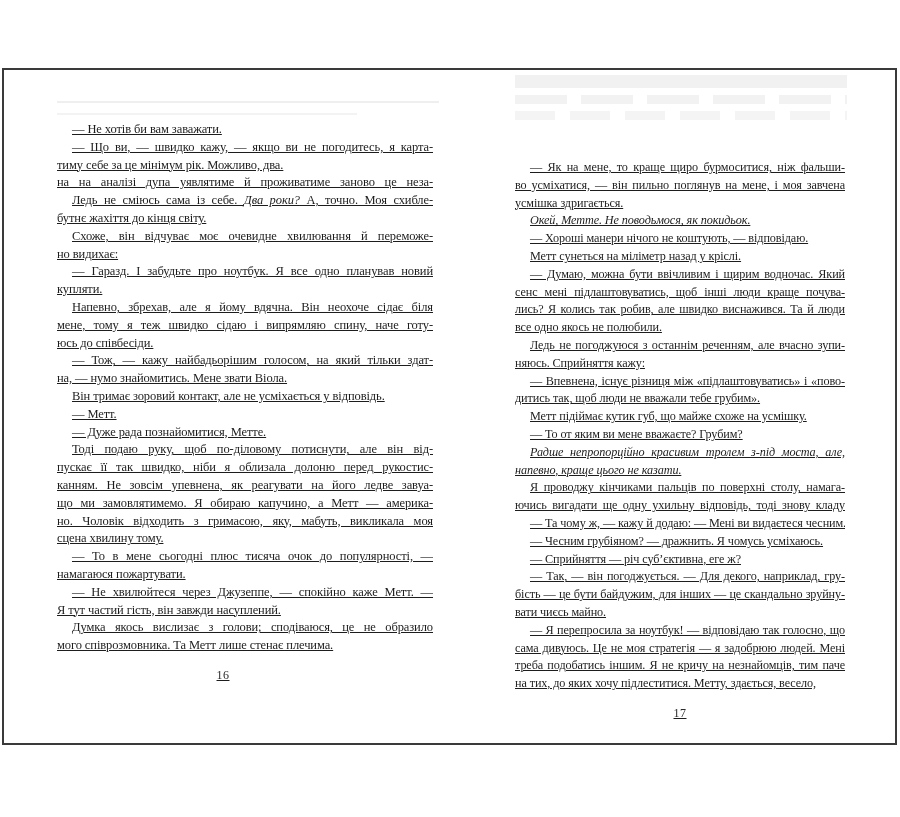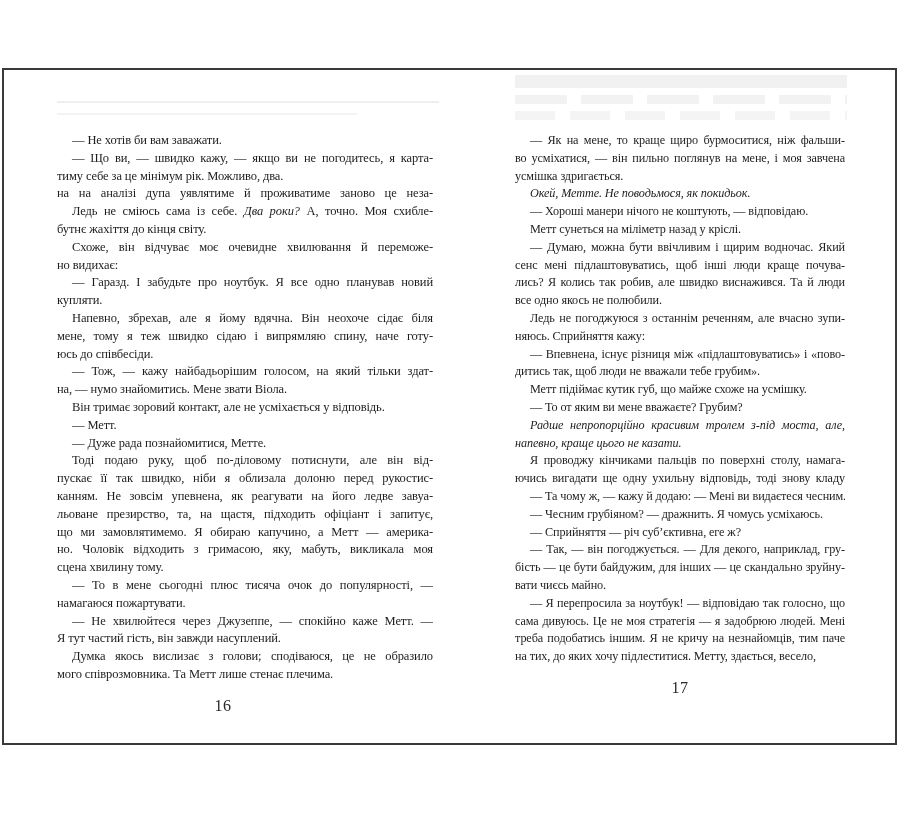--- a/index.html
+++ b/index.html
@@ -22,40 +22,40 @@
   
   .artifact { position: absolute; pointer-events: none; }
   .a1 { left: 511px; top: 5px;  width: 332px; height: 13px; background: #ededed; opacity: .8; }
   .a2 { left: 511px; top: 25px; width: 332px; height: 9px;
         background: repeating-linear-gradient(90deg, #f2f2f2 0 52px, transparent 52px 66px); }
   .a3 { left: 511px; top: 41px; width: 332px; height: 9px;
         background: repeating-linear-gradient(90deg, #f4f4f4 0 40px, transparent 40px 55px); }
   .a4 { left: 53px; top: 31px; width: 382px; height: 2px; background: #efefef; }
   .a5 { left: 53px; top: 43px; width: 300px; height: 2px; background: #f3f3f3; }
 
-  .page { position: absolute; top: 132px; }
+  .page { position: absolute; top: 121px; text-decoration: underline; }
   .page-left  { left: 57px;  width: 376px; font-size: 12.5px; }
-  .page-right { left: 515px; width: 330px; font-size: 12.2px; }
+  .page-right { left: 515px; width: 330px; font-size: 12.2px; margin-top: 38px; }
 
   .line {
     height: 17.8px;
     line-height: 17.8px;
     white-space: nowrap;
     overflow: hidden;
     text-align: justify;
     text-align-last: justify;
     letter-spacing: -0.1px;
   }
   .line.last  { text-align-last: left; }
   .line.first { text-indent: 15px; }
   .it { font-style: italic; }
 
   .page-number {
     margin-top: 13px;
-    font-size: 16px;
+    font-size: 12px;
     letter-spacing: 0.5px;
     text-align: center;
     color: #2a2a2a;
   }
   
   .pn-left { width: 332px; }
 </style>
 </head>
 <body style="color: rgb(29, 29, 29); background: rgb(255, 255, 255);">
 
@@ -104,21 +104,20 @@
       <div class="para">
         <div class="line first last"><span>— Метт.</span></div>
       </div>
       <div class="para">
         <div class="line first last"><span>— Дуже рада познайомитися, Метте.</span></div>
       </div>
       <div class="para">
         <div class="line first"><span>Тоді подаю руку, щоб по-діловому потиснути, але він від-</span></div>
         <div class="line"><span>пускає її так швидко, ніби я облизала долоню перед рукостис-</span></div>
         <div class="line"><span>канням. Не зовсім упевнена, як реагувати на його ледве завуа-</span></div>
-        <div class="line"><span>льоване презирство, та, на щастя, підходить офіціант і запитує,</span></div>
         <div class="line"><span>що ми замовлятимемо. Я обираю капучино, а Метт — америка-</span></div>
         <div class="line"><span>но. Чоловік відходить з гримасою, яку, мабуть, викликала моя</span></div>
         <div class="line last"><span>сцена хвилину тому.</span></div>
       </div>
       <div class="para">
         <div class="line first"><span>— То в мене сьогодні плюс тисяча очок до популярності, —</span></div>
         <div class="line last"><span>намагаюся пожартувати.</span></div>
       </div>
       <div class="para">
         <div class="line first"><span>— Не хвилюйтеся через Джузеппе, — спокійно каже Метт. —</span></div>

